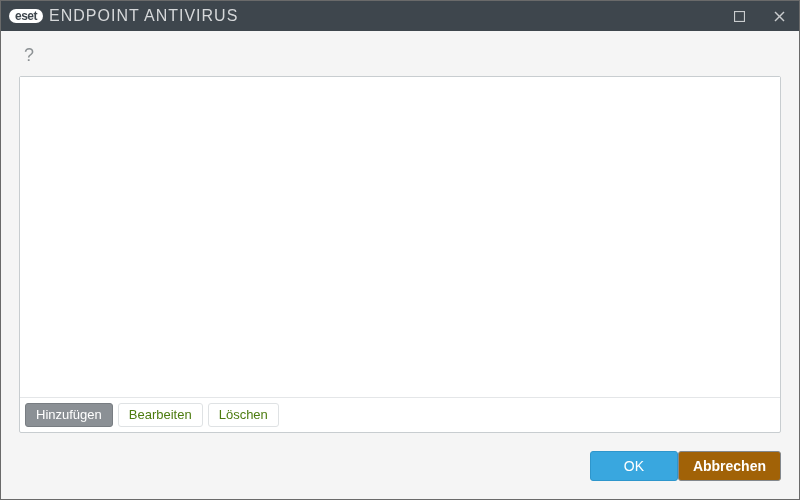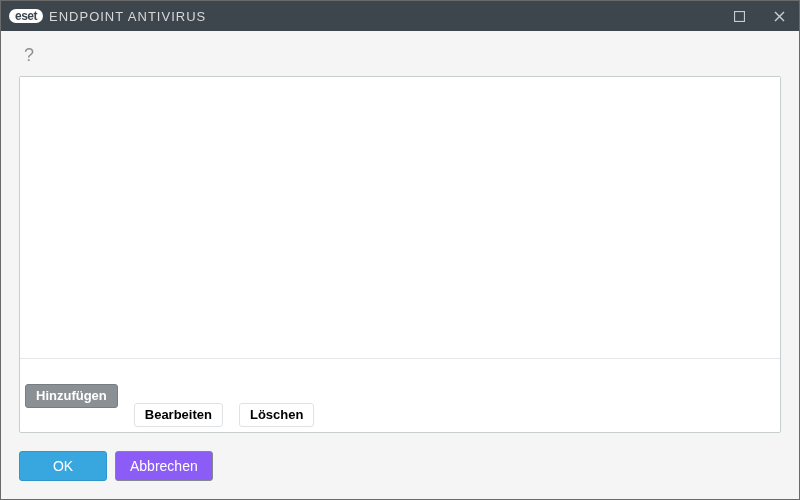--- a/index.html
+++ b/index.html
@@ -12,21 +12,21 @@
     display: flex; align-items: center; padding: 0 0 0 8px;
     font-size: 13px; letter-spacing: 0.5px;
   }
   .logo-badge {
     background: #ffffff; color: #3e464d; font-weight: 700;
     border-radius: 10px; padding: 0 6px; height: 14px; line-height: 18px;
     font-size: 12px; display: inline-flex; align-items: center;
     margin-right: 6px; letter-spacing: -0.5px;
   }
   .logo-badge .e1 { font-weight: 800; }
-  .product-name { color: #d6d8da; font-weight: 300; font-size: 13px; letter-spacing: 1px; }
+  .product-name { color: #d6d8da; font-weight: 300; font-size: 16px; letter-spacing: 1px; }
   .titlebar-spacer { flex: 1; }
   .winbtn {
     width: 40px; height: 30px; display: flex; align-items: center; justify-content: center;
     color: #c9ccce; cursor: pointer;
   }
   .winbtn svg { stroke: currentColor; }
 
   
   .header-row {
     display: flex; align-items: center; padding: 14px 18px 10px 18px;
@@ -36,41 +36,41 @@
 
   
   .main-area { padding: 0 18px; flex: 1; display: flex; flex-direction: column; }
   .list-panel {
     background: #ffffff; border: 1px solid #c8cdd0; border-radius: 2px;
     flex: 1; display: flex; flex-direction: column; min-height: 0;
   }
   .list-body { flex: 1; background: #ffffff; }
   .list-toolbar {
     border-top: 1px solid #e4e6e8; padding: 5px 5px;
-    display: flex; gap: 16px; align-items: center; font-weight: bold;
+    display: flex; gap: 5px; 
   }
   .list-toolbar .spacer { flex: 1; }
   .chip {
     border-radius: 3px; padding: 2px 10px; font-size: 13px; line-height: 18px;
     border: 1px solid transparent; cursor: pointer; color: #ffffff;
   }
   .chip.enabled  { background: #8b9095; border-color: #787d82; }
-  .chip.disabled { background: #ffffff; color: #000000; border-color: #dfe2e4; cursor: default; margin-top: 39px; }
+  .chip.disabled { background: #ffffff; color: #4d7c0f; border-color: #dfe2e4; cursor: default; }
 
   
   .footer {
-    padding: 18px 18px 18px 18px; display: flex; gap: 8px;
+    padding: 18px 18px 18px 18px; display: flex; justify-content: flex-end; 
   }
   .btn {
     min-width: 88px; height: 30px; border-radius: 3px; font-size: 14px;
     display: flex; align-items: center; justify-content: center; padding: 0 14px;
     border: 1px solid transparent; cursor: pointer; color: #ffffff;
   }
   .btn.primary   { background: #39a7df; border-color: #2e96cc; }
-  .btn.secondary { background: #8b5cf6; border-color: #83888d; }
+  .btn.secondary { background: #a16207; border-color: #83888d; font-weight: bold; }
 </style>
 </head>
 <body>
 
 <div class="titlebar">
   <span class="logo-badge">
       <span class="e1">eset</span>
     </span>
   <span class="product-name">ENDPOINT ANTIVIRUS</span>
   <span class="titlebar-spacer"></span>

